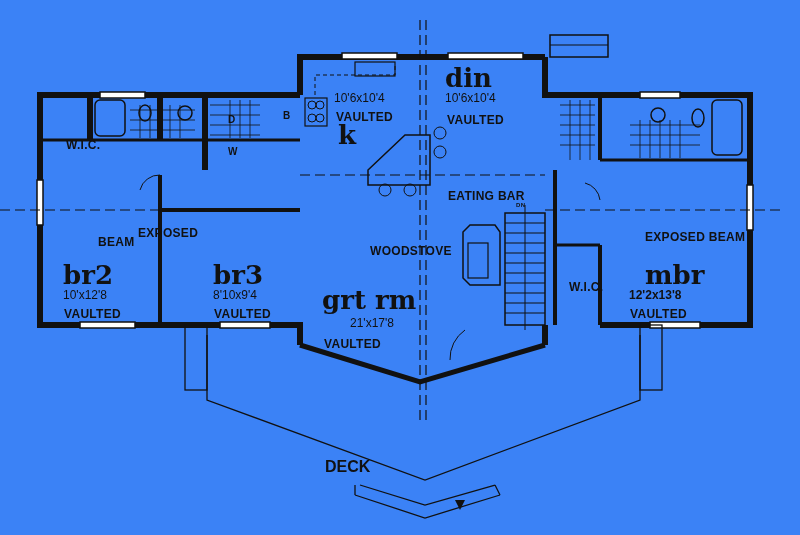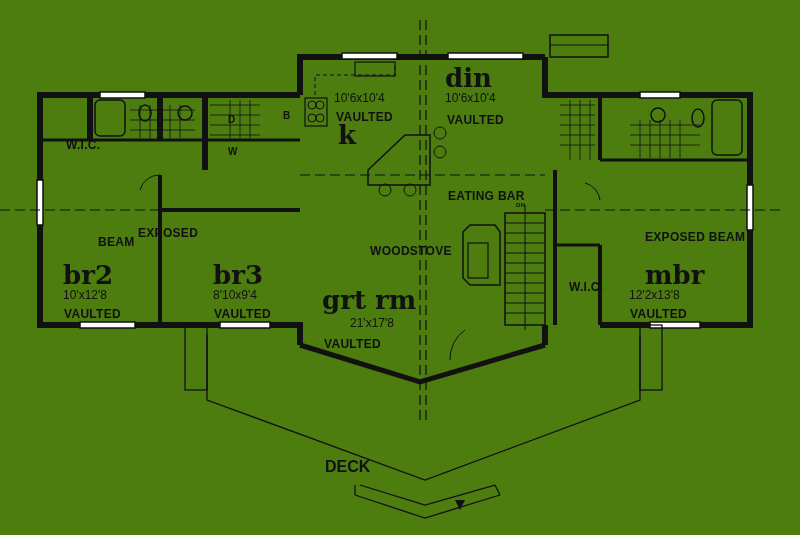--- a/index.html
+++ b/index.html
@@ -1,16 +1,16 @@
 <!DOCTYPE html>
 <html><head>
 <meta charset="utf-8">
 <style>
   html, body { margin:0; padding:0; background:#fff; }
-  #plan { position:relative; width:800px; height:535px; overflow:hidden; background:#4d7c0f; }
+  #plan { position:relative; width:800px; height:535px; overflow:hidden; background:#3b82f6; }
   svg { position:absolute; left:0; top:0; }
   .lbl { position:absolute; color:#111; font-family:"Liberation Sans", sans-serif; white-space:nowrap; }
   .room { font-family:"DejaVu Serif", serif; font-weight:bold; font-size:26px; line-height:26px; }
   .dim { font-family:"Liberation Sans", sans-serif; font-size:12px; line-height:17px; }
   .small { font-size:12px; font-weight:bold; letter-spacing:0.3px; }
   .deck { font-size:16px; font-weight:bold; }
 </style>
 </head>
 <body>
 
@@ -132,21 +132,21 @@
 
 <div class="lbl room" style="left:63px;top:262px;text-align:center;">br2</div>
 <div class="lbl dim" style="left:63px;top:287px;">10'x12'8</div>
 <div class="lbl small" style="left:64px;top:307px;">VAULTED</div>
 
 <div class="lbl room" style="left:213px;top:262px;">br3</div>
 <div class="lbl dim" style="left:213px;top:287px;">8'10x9'4</div>
 <div class="lbl small" style="left:214px;top:307px;">VAULTED</div>
 
 <div class="lbl room" style="left:629px;top:262px;margin-left:16px;">mbr</div>
-<div class="lbl dim" style="left:629px;top:287px;">12'2x13'8</div>
+<div class="lbl dim" style="left:629px;top:287px;font-weight:bold;">12'2x13'8</div>
 <div class="lbl small" style="left:630px;top:307px;">VAULTED</div>
 
 <div class="lbl small" style="left:66px;top:138px;">W.I.C.</div>
 <div class="lbl small" style="left:569px;top:280px;">W.I.C.</div>
 <div class="lbl small" style="left:98px;top:226px;margin-left:40px;">EXPOSED</div>
 <div class="lbl small" style="left:98px;top:235px;">BEAM</div>
 <div class="lbl small" style="left:645px;top:230px;">EXPOSED BEAM</div>
 <div class="lbl small" style="left:448px;top:189px;">EATING BAR</div>
 <div class="lbl small" style="left:370px;top:244px;">WOODSTOVE</div>
 <div class="lbl small" style="left:516px;top:202px;font-size:6px;">DN</div>

